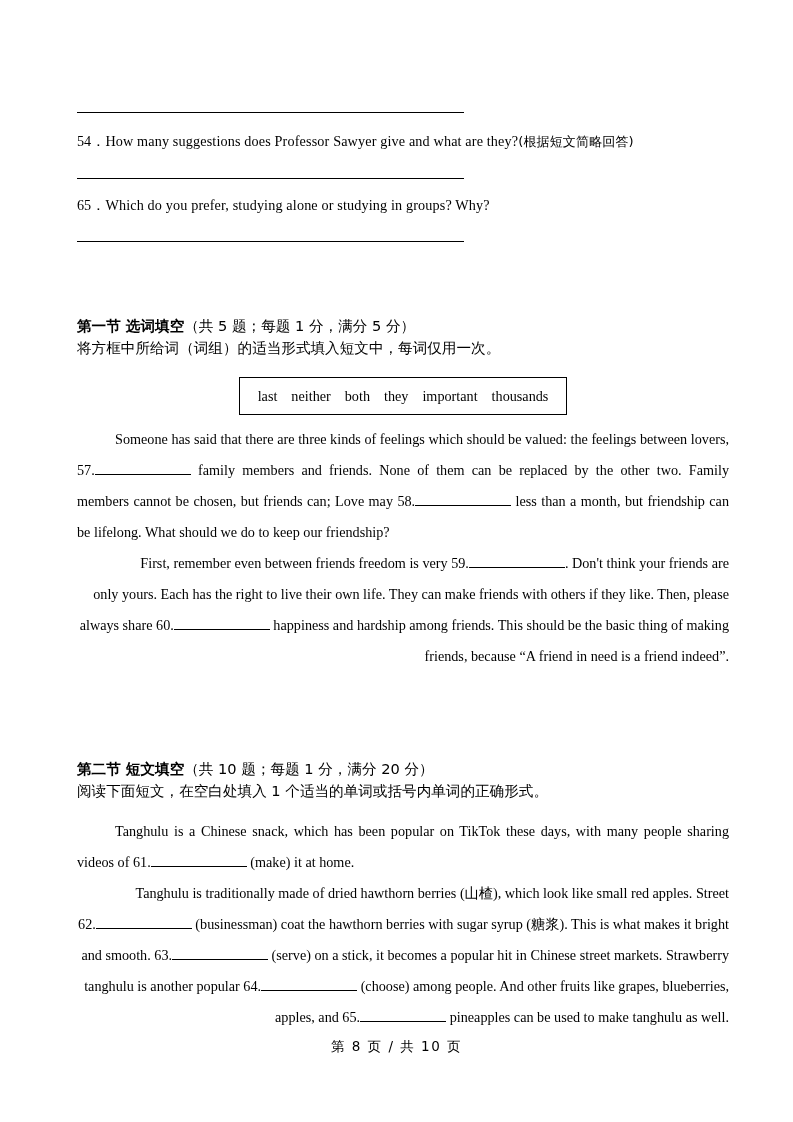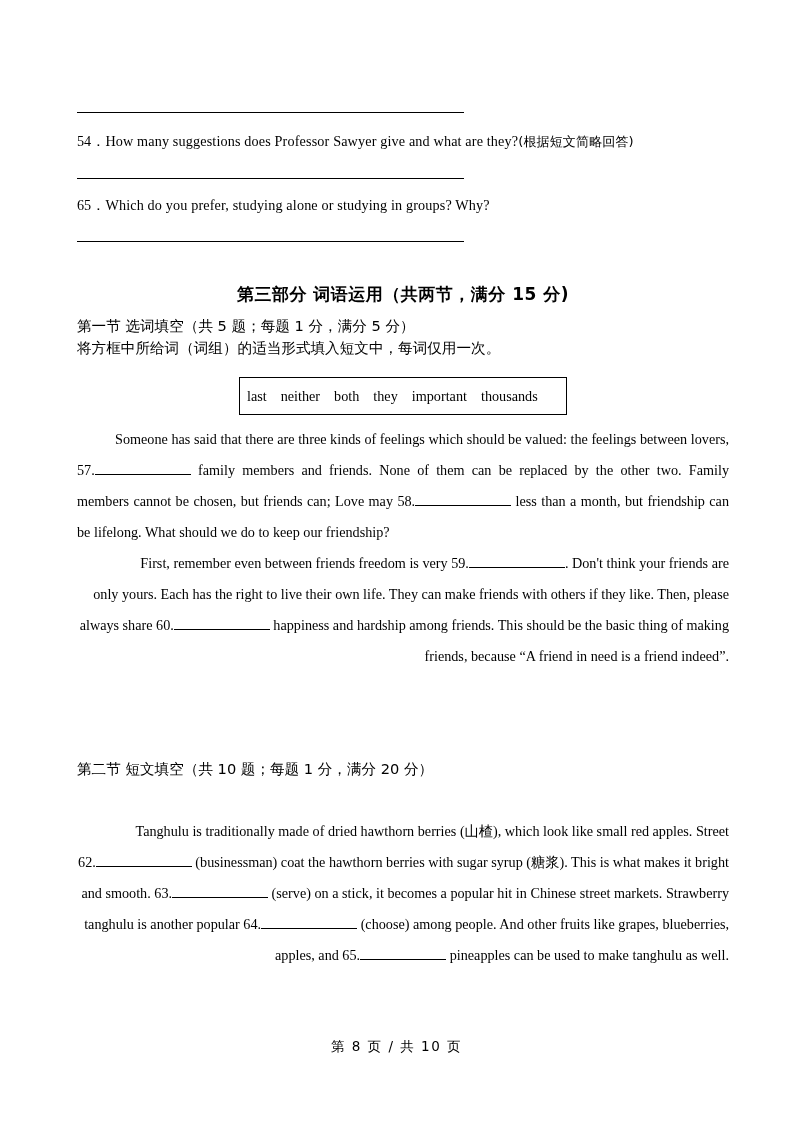--- a/index.html
+++ b/index.html
@@ -57,21 +57,21 @@
     font-family: "DejaVu Sans", "Liberation Sans", sans-serif;
     letter-spacing: 0.5px;
   }
 
   
   .sec-head {
     font-size: 14.6px;
     font-family: "DejaVu Sans", "Liberation Sans", sans-serif;
   }
   .sec-head .b {
-    font-weight: normal;
+    font-weight: bold;
   }
   .sec-head .paren {
     font-weight: normal;
   }
   .sec-instr {
     font-size: 14.6px;
     font-family: "DejaVu Sans", "Liberation Sans", sans-serif;
   }
 
   
@@ -79,20 +79,21 @@
     display: flex;
     justify-content: center;
   }
   .wordbank {
     border: 1.3px solid #000;
     box-sizing: border-box;
     width: 328px;
     height: 38px;
     display: flex;
     align-items: center;
+    justify-content: center;
     font-size: 14.2px;
   }
   .wordbank span { margin: 0 7px; }
 
   
   .para {
     font-size: 14.2px;
     line-height: 31px;
     text-align: justify;
     text-justify: inter-word;
@@ -138,23 +139,20 @@
   </div>
 
   <div class="col" style="top:196px;">
     <div class="fr-q"><span class="num">65．</span><span>Which do you prefer, studying alone or studying in groups? Why?</span></div>
   </div>
 
   <div class="col" style="top:241px;">
     <div class="answer-rule"></div>
   </div>
 
-  <div class="col" style="top:283px;">
-    <div class="part-title">第三部分 词语运用（共两节，满分 15 分)</div>
-  </div>
 
   <div class="col" style="top:317px;">
     <div class="sec-head"><span class="b">第一节 选词填空</span><span class="paren">（共 5 题；每题 1 分，满分 5 分）</span></div>
   </div>
 
   <div class="col" style="top:339px;">
     <div class="sec-instr">将方框中所给词（词组）的适当形式填入短文中，每词仅用一次。</div>
   </div>
 
   <div class="col" style="top:377px;">
@@ -176,23 +174,27 @@
     <div class="para"><span>Someone has said that there are three kinds of feelings which should be valued: the feelings between lovers, 57.</span><span class="blank b-lg"></span> <span>family members and friends. None of them can be replaced by the other two. Family members cannot be chosen, but friends can; Love may 58.</span><span class="blank b-lg"></span> <span>less than a month, but friendship can be lifelong. What should we do to keep our friendship?</span></div>
 
     <div class="para"><span>First, remember even between friends freedom is very 59.</span><span class="blank b-lg"></span><span>. Don't think your friends are only yours. Each has the right to live their own life. They can make friends with others if they like. Then, please always share 60.</span><span class="blank b-lg"></span> <span>happiness and hardship among friends. This should be the basic thing of making friends, because “A friend in need is a friend indeed”.</span></div>
 
   </div>
 
   <div class="col" style="top:760px;">
     <div class="sec-head"><span class="b">第二节 短文填空</span><span class="paren">（共 10 题；每题 1 分，满分 20 分）</span></div>
   </div>
 
+  <div class="col" style="top:782px;">
+    <div class="sec-instr">阅读下面短文，在空白处填入 1 个适当的单词或括号内单词的正确形式。</div>
+  </div>
 
   <div class="col" style="top:816px;">
 
+    <div class="para"><span>Tanghulu is a Chinese snack, which has been popular on TikTok these days, with many people sharing videos of 61.</span><span class="blank b-lg"></span> <span>(make) it at home.</span></div>
 
     <div class="para"><span>Tanghulu is traditionally made of dried hawthorn berries (山楂), which look like small red apples. Street 62.</span><span class="blank b-lg"></span> <span>(businessman) coat the hawthorn berries with sugar syrup (糖浆). This is what makes it bright and smooth. 63.</span><span class="blank b-lg"></span> <span>(serve) on a stick, it becomes a popular hit in Chinese street markets. Strawberry tanghulu is another popular 64.</span><span class="blank b-lg"></span> <span>(choose) among people. And other fruits like grapes, blueberries, apples, and 65.</span><span class="blank b-med"></span> <span>pineapples can be used to make tanghulu as well.</span></div>
 
   </div>
 
   <div class="footer">第 8 页 / 共 10 页</div>
 
 </div>
 
 </body></html>

